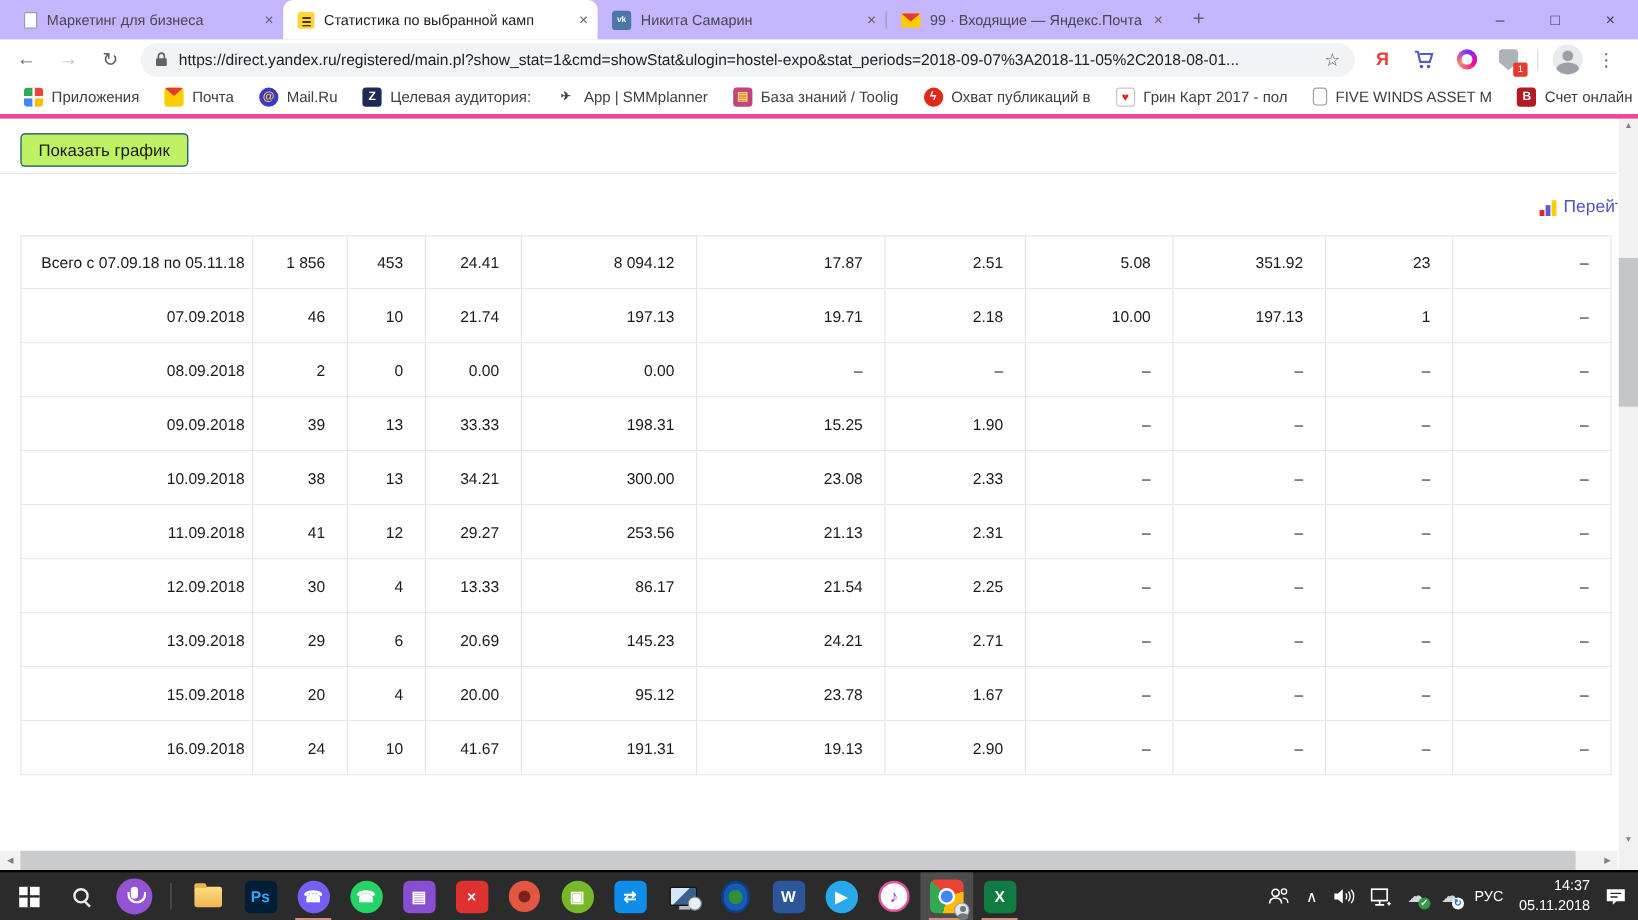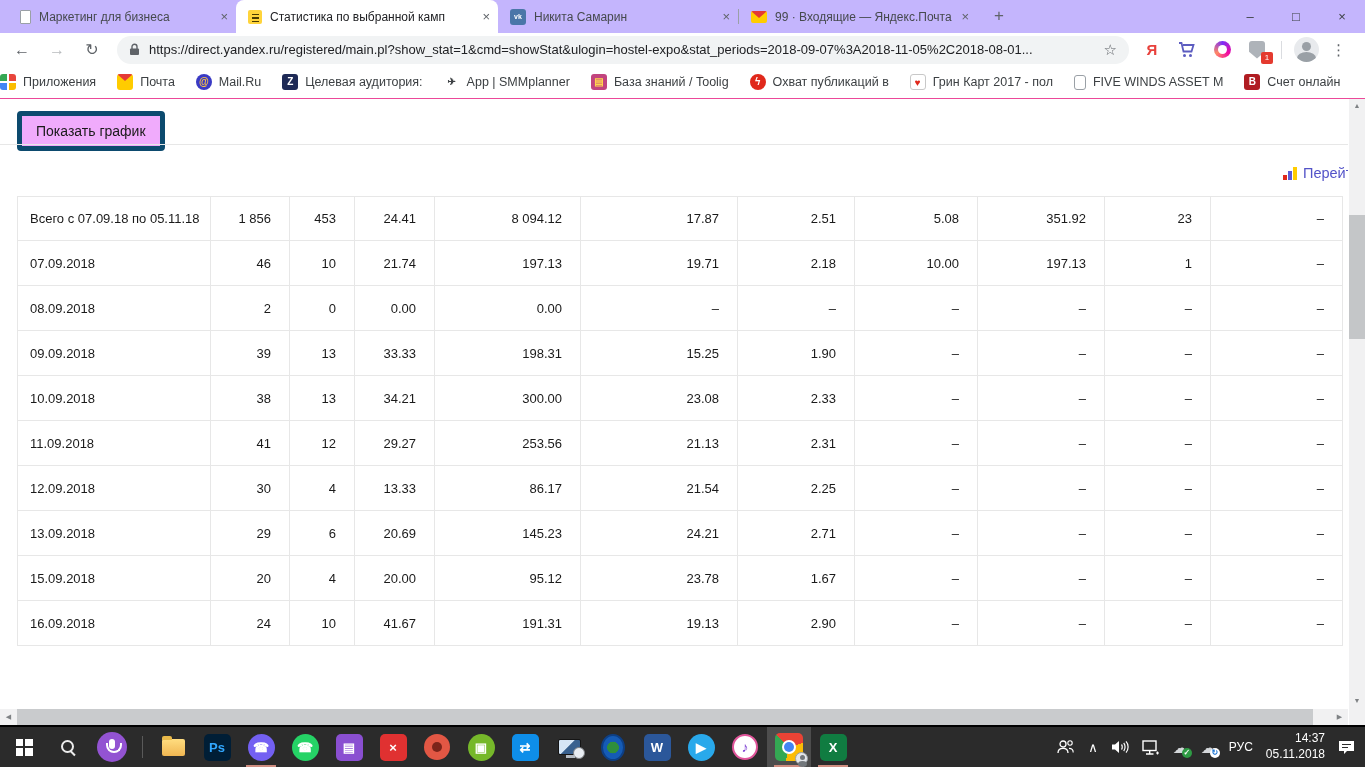--- a/index.html
+++ b/index.html
@@ -46,47 +46,47 @@
   .swirl::before{content:"";position:absolute;inset:4px;background:#fff;border-radius:50%}
   .shield{width:16px;height:18px;background:#aeb3b9;border-radius:3px 3px 6px 6px;clip-path:polygon(0 0,100% 0,100% 62%,50% 100%,0 62%)}
   .badge{position:absolute;right:-6px;bottom:-4px;min-width:12px;height:12px;background:#e43a2f;color:#fff;font-size:8px;border-radius:2px;display:flex;align-items:center;justify-content:center;padding:0 2px}
   .tb-sep{width:1px;height:18px;background:#dadce0;margin-left:14px}
   .avatar{width:25px;height:25px;border-radius:50%;background:#e8eaed;margin-left:12px;position:relative;overflow:hidden}
   .avatar::before{content:"";position:absolute;left:8px;top:5px;width:9px;height:9px;border-radius:50%;background:#9aa0a6}
   .avatar::after{content:"";position:absolute;left:3px;top:15px;width:19px;height:12px;border-radius:50%;background:#9aa0a6}
   .menu-dots{font-size:15px;color:#5f6368;margin:0 14px 0 12px}
 
   
-  .bookbar{position:absolute;top:66px;left:0;width:1365px;height:33px;background:#fff;border-bottom:1px solid #ec4899;display:flex;align-items:center;padding-left:0}
+  .bookbar{position:absolute;top:66px;left:0;width:1365px;height:33px;background:#fff;border-bottom:4px solid #ec4899;display:flex;align-items:center;padding-left:20px}
   .bm-item{display:flex;align-items:center;margin-right:21px;flex:none}
   .bm-ico{width:16px;height:16px;border-radius:3px;font-weight:bold;font-size:10px;line-height:16px;text-align:center;flex:none;position:relative}
   .bm-ico.circle{border-radius:50%}
   .bm-ico.bordered{border:1px solid #c8c8c8}
   .bm-label{font-size:12.5px;color:#3c4043;margin-left:7px;white-space:nowrap}
   .bi-apps-grid{background:
      linear-gradient(#fff,#fff) 50% 0/2px 100% no-repeat,
      linear-gradient(#fff,#fff) 0 50%/100% 2px no-repeat,
      conic-gradient(#e8453c 0 25%,#fbbd00 25% 50%,#4285f4 50% 75%,#34a853 75% 100%)}
   .bi-yandex-mail{background:#ffcc00;overflow:hidden}
   .bi-yandex-mail::before{content:"";position:absolute;top:0;left:0;border-left:8px solid transparent;border-right:8px solid transparent;border-top:7px solid #e53935}
   .bi-page{background:#fff;border:1px solid #9aa0a6;width:12px!important;height:15px}
 
   
   .content{position:absolute;top:99px;left:0;width:1348px;height:610px;background:#fff;overflow:hidden}
-  .btn-graph{position:absolute;left:17px;top:12px;height:40px;padding:0 14px;background:#f0abfc;border:5px solid #0c4a6e;border-radius:4px;font-size:14px;color:#1a1a1a;font-family:"Liberation Sans",sans-serif}
+  .btn-graph{position:absolute;left:17px;top:12px;height:28px;padding:0 14px;background:#bef264;border:1px solid #0c4a6e;border-radius:4px;font-size:14px;color:#1a1a1a;font-family:"Liberation Sans",sans-serif}
   .rule{position:absolute;top:45px;left:0;width:1348px;border-top:1px solid #e7e7e7}
   .goto{position:absolute;top:66px;left:1283px;display:flex;align-items:center;font-size:14.5px;color:#5353c8;white-space:nowrap}
   .bars{display:flex;align-items:flex-end;gap:1px;margin-right:6px}
   .bar{width:4px;display:block}
   .bar1{height:5px;background:#e0281b}.bar2{height:9px;background:#5b5bd6}.bar3{height:13px;background:#ffcc00}
 
   
   table.stats{position:absolute;left:17px;top:97px;width:1325px;border-collapse:collapse;table-layout:fixed;font-size:13px;color:#1a1a1a;border:1px solid #d8d8d8}
   .stats td,.stats th{border:1px solid #e7e7e7;height:45px;padding:0 18px 0 0;text-align:right;white-space:nowrap;overflow:hidden;background:#fff;font-weight:normal}
-  .stats .c0{text-align:left;padding-left:12px;padding-right:6px}
+  .stats .c0{text-align:right;padding-left:12px;padding-right:6px}
   .stats tr.total td{height:44px}
   .stats tr.head th{height:47px;font-weight:bold;border-bottom:2px solid #161616}
   .sort{font-size:8px;color:#4a4a4a;margin-left:6px;vertical-align:2px}
 
   
   .hscroll{position:absolute;top:709px;left:0;width:1348px;height:16px;background:#f1f1f2;display:flex;align-items:center}
   .hs-btn{width:17px;text-align:center;font-size:7px;color:#7f8285;flex:none}
   .hs-thumb{height:16px;width:1296px;background:#c9cbcd;flex:none}
   .vscroll{position:absolute;left:1349px;top:99px;width:16px;height:626px;background:#f1f1f2}
   .vs-btn{position:absolute;left:0;width:16px;text-align:center;font-size:7px;color:#7f8285}

